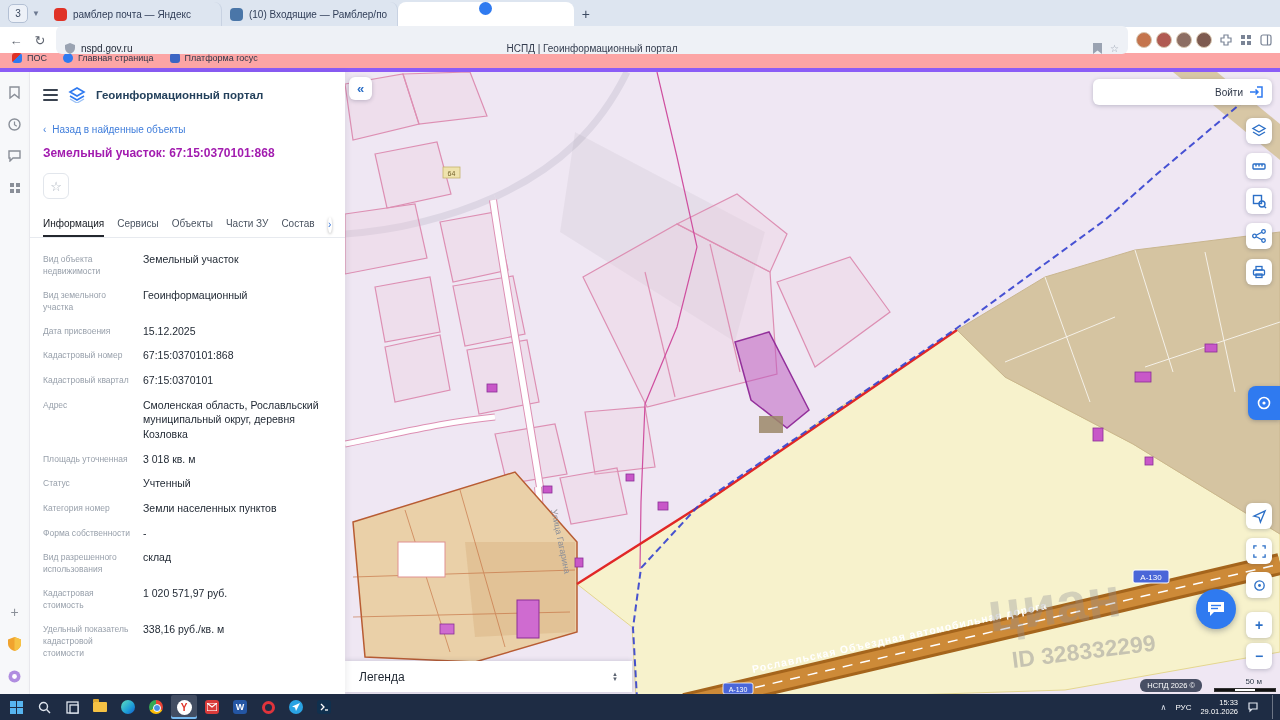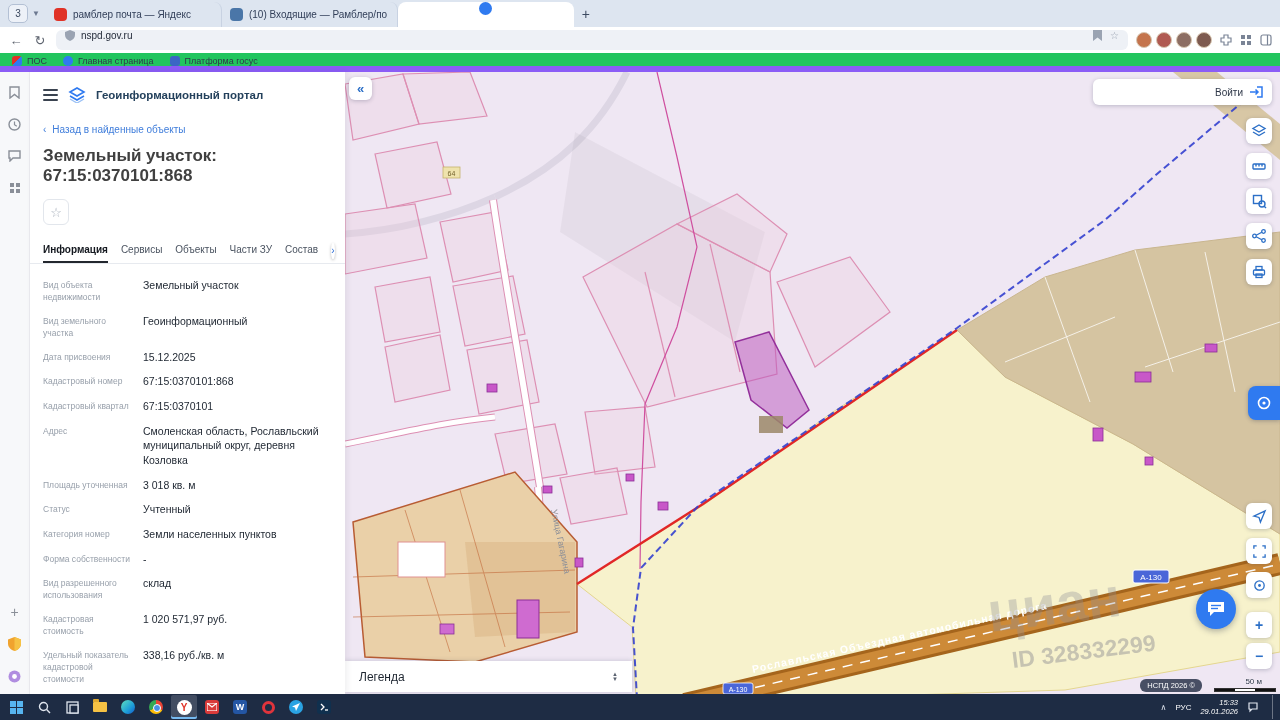--- a/index.html
+++ b/index.html
@@ -12,50 +12,50 @@
   .tabchev { color:#6b7890; font-size:8px; align-self:center; margin:0 6px 0 2px; }
   .tab { width:176px; height:25px; display:flex; align-items:center; gap:6px; padding:0 8px; border-radius:8px 8px 0 0; font-size:10px; color:#33405a; border-right:1px solid #c8d2e2; }
   .tab.active { background:#fff; border-right:none;flex-direction:column; }
   .fav { width:13px; height:13px; border-radius:4px; flex:none; }
   .tab .label { white-space:nowrap; overflow:hidden; text-overflow:ellipsis; flex:1; }
   .tab .close { color:#8b97ab; font-size:11px; flex:none; }
   .newtab { width:24px; height:24px; align-self:center; color:#3c4a61; font-size:14px; display:flex; align-items:center; justify-content:center; }
 
   .addressbar { height:26px; background:#fff; display:flex; align-items:center; padding:0 8px; gap:8px; flex:none; }
   .nav-ico { color:#5f6570; font-size:13px; width:16px; text-align:center; flex:none; }
-  .omnibox { flex:1; height:20px; background:#eef1f6; border-radius:6px; display:flex; align-items:flex-start; padding:0 9px; gap:6px; position:relative; }
+  .omnibox { flex:1; height:28px; background:#eef1f6; border-radius:6px; display:flex; align-items:flex-end; padding:0 9px; gap:6px; position:relative; }
   .omni-url { font-size:10px; color:#1f2736; z-index:1; }
   .omni-title { position:absolute; left:0; right:0; text-align:center; font-size:10px; color:#333c4e; pointer-events:none; }
   .omni-right { margin-left:auto; display:flex; gap:8px; align-items:center; z-index:1; }
   .avatars { display:flex; gap:4px; align-items:center; flex:none; }
   .avatar { width:16px; height:16px; border-radius:50%; border:1px solid #d8c7b2; }
   .abar-ico { color:#7a8496; display:flex; align-items:center; }
 
-  .bookmarks { height:19px; background:#22c55e; border-bottom:6px solid #8b5cf6; display:flex; align-items:flex-end; gap:16px; padding:0 12px; font-size:9px; color:#2e3748; flex:none; }
+  .bookmarks { height:19px; background:#fca5a5; border-bottom:4px solid #8b5cf6; display:flex; align-items:flex-start; gap:16px; padding:0 12px; font-size:9px; color:#2e3748; flex:none; }
   .bm { display:flex; align-items:center; gap:5px; }
   .bm-ico { width:10px; height:10px; border-radius:3px; flex:none; }
 
   
   .main { flex:1; display:flex; min-height:0; }
   .bsidebar { width:30px; background:#f7f8fa; border-right:1px solid #ececf0; display:flex; flex-direction:column; align-items:center; padding:12px 0 10px; gap:16px; color:#8a8f98; flex:none; }
   .bs-ico { width:16px; height:16px; display:flex; align-items:center; justify-content:center; color:#8a8f98; }
   .bs-spacer { flex:1; }
   .bs-plus { font-size:14px; color:#8a8f98; }
 
   .panel { width:315px; background:#fff; display:flex; flex-direction:column; padding-top:10px; overflow:hidden; flex:none; box-shadow:2px 0 6px rgba(40,40,60,.08); z-index:2; }
   .p-head { display:flex; align-items:center; gap:10px; padding:0 13px; height:26px; flex:none; }
   .hamb { width:15px; display:flex; flex-direction:column; gap:3px; }
   .hamb span { height:2px; background:#3a4350; border-radius:1px; }
   .p-apptitle { font-size:11.5px; font-weight:bold; color:#24415c; }
   .backlink { display:flex; align-items:center; gap:6px; color:#3f7ddb; font-size:10px; padding:16px 13px 0; }
-  .obj-title { font-size:17px; font-weight:bold; color:#404040; padding:11px 13px 0; }
+  .obj-title { font-size:12px; font-weight:bold; color:#a21caf; padding:11px 13px 0; }
   .star-btn { width:26px; height:26px; border:1px solid #e2e6ec; border-radius:6px; margin:13px; display:flex; align-items:center; justify-content:center; color:#aab2bd; font-size:13px; flex:none; }
   .ptabs { display:flex; align-items:center; gap:13px; padding:0 13px; border-bottom:1px solid #e7eaef; height:26px; flex:none; }
   .ptab { font-size:10px; color:#4a5360; height:100%; display:flex; align-items:center; border-bottom:2px solid transparent; white-space:nowrap; }
-  .ptab.active { color:#14181f; font-weight:bold; border-bottom-color:#23272e; }
+  .ptab.active { color:#14181f; font-weight:normal; border-bottom-color:#23272e; }
   .ptab-more { margin-left:auto; width:16px; height:16px; border-radius:50%; background:#fff; box-shadow:0 1px 3px rgba(0,0,0,.28); display:flex; align-items:center; justify-content:center; font-size:10px; color:#2f6fd6; }
   .fields { padding:14px 13px 0; overflow:hidden; }
   .frow { display:flex; gap:10px; margin-bottom:10px; }
   .flabel { width:90px; flex:none; font-size:8.5px; color:#98a0ab; line-height:1.4; padding-top:2px; }
   .fvalue { font-size:10.5px; color:#1d2530; line-height:1.4; }
 
   
   .map { flex:1; position:relative; background:#efe7f3; overflow:hidden; }
   .basemap { position:absolute; left:0; top:0; }
   .mbtn { position:absolute; background:#fff; border-radius:6px; box-shadow:0 1px 4px rgba(30,40,70,.25); display:flex; align-items:center; justify-content:center; }
@@ -84,21 +84,21 @@
   .edge-ico { background:linear-gradient(135deg,#5fe0c0,#1e9fd8 60%,#1459c9); }
   .chrome-ico { background:conic-gradient(#ea4335 0 33%, #fbbc05 0 66%, #34a853 0 100%); position:relative; }
   .chrome-ico:after { content:""; position:absolute; left:4px; top:4px; width:6px; height:6px; border-radius:50%; background:#4a90e2; border:1.5px solid #fff; }
   .ybro { width:15px; height:15px; border-radius:50%; background:#fff; color:#e03226; font-size:10px; font-weight:bold; display:flex; align-items:center; justify-content:center; }
   .sq-ico { width:14px; height:14px; border-radius:3px; display:flex; align-items:center; justify-content:center; color:#fff; font-size:9px; font-weight:bold; }
   .opera-ico { width:13px; height:13px; border-radius:50%; border:3px solid #e0343c; }
   .tg-ico { background:#2aa3e3; display:flex; align-items:center; justify-content:center; }
   .tb-right { margin-left:auto; display:flex; align-items:center; gap:9px; color:#fff; padding-right:2px; }
   .tb-chev { font-size:8px; color:#dfe5ee; }
   .tb-lang { font-size:8px; }
-  .tb-clock { font-size:7.5px; text-align:right; line-height:1.25;font-style:italic; }
+  .tb-clock { font-size:7.5px; text-align:right; line-height:1.25; }
   .tb-edge { width:3px; height:24px; border-left:1px solid rgba(255,255,255,.35); margin-left:4px; }
 </style>
 </head>
 <body>
 
 <div class="screen">
 
   <div class="tabstrip">
     <div class="tabcount">3</div>
     <div class="tabchev">▼</div>
@@ -119,20 +119,21 @@
   </div>
 
   <div class="addressbar">
     <div class="nav-ico">←</div>
     <div class="nav-ico">↻</div>
     <div class="omnibox">
       <svg width="10" height="11" viewBox="0 0 10 11">
           <path d="M5 0 10 2v3c0 3-2.2 5-5 6C2.2 10 0 8 0 5V2Z" fill="#9aa3b2"></path>
         </svg>
       <span class="omni-url">nspd.gov.ru</span>
+      <span class="omni-title">НСПД | Геоинформационный портал</span>
       <span class="omni-right">
         <svg width="9" height="11" viewBox="0 0 9 11">
             <path d="M0 0h9v11L4.5 7.5 0 11Z" fill="#9aa3b2"></path>
           </svg>
         <span style="color:#9aa3b2;font-size:10px">☆</span>
       </span>
     </div>
     <div class="avatars">
       <div class="avatar" style="background:#c4744d"></div>
       <div class="avatar" style="background:#b05a52"></div>

